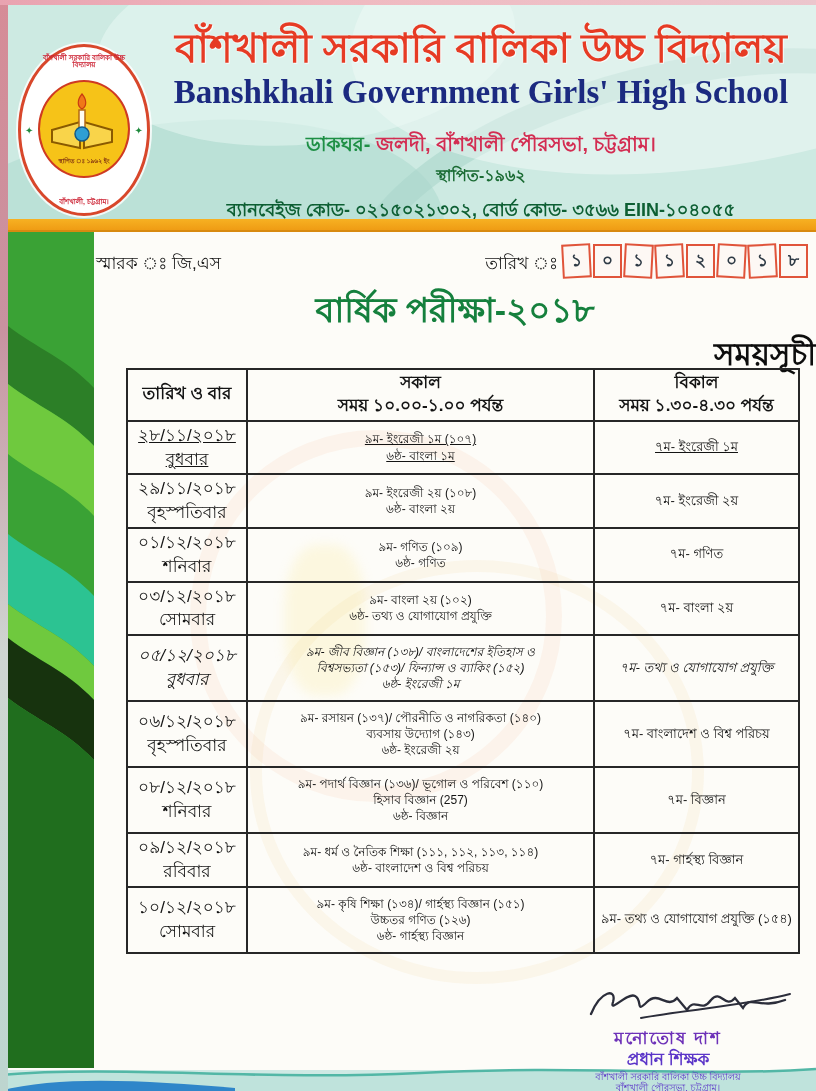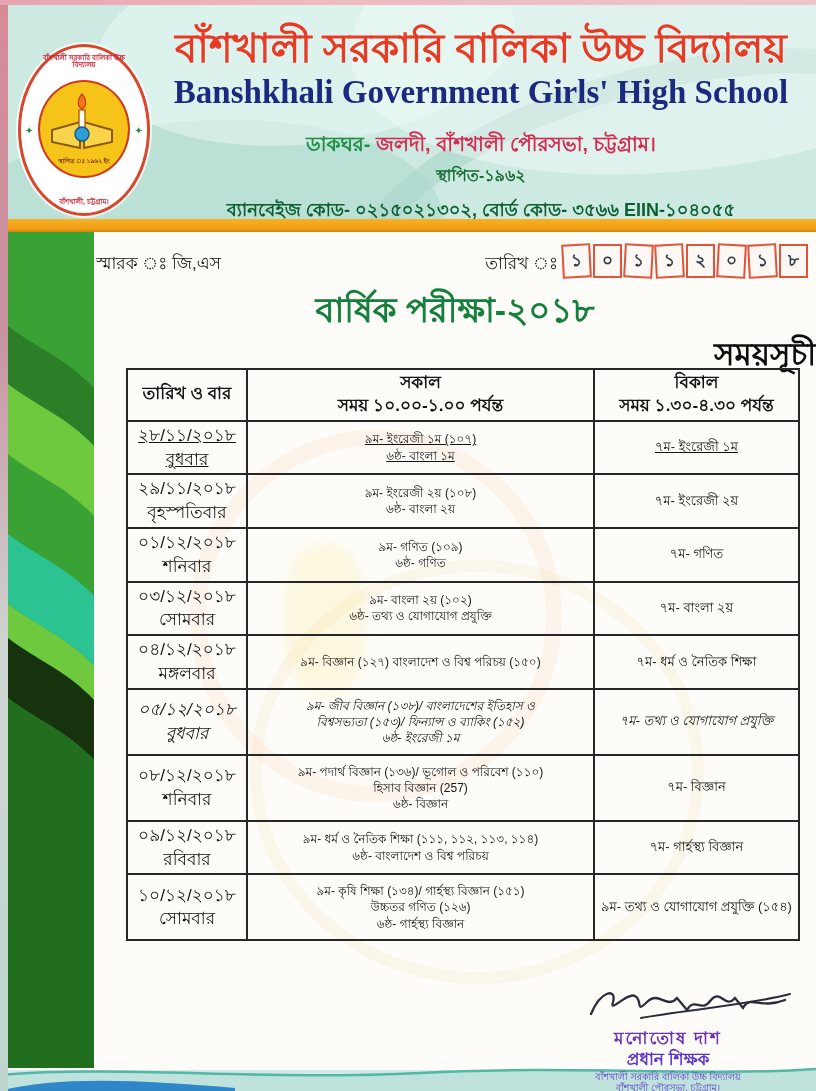--- a/index.html
+++ b/index.html
@@ -211,41 +211,43 @@
           <td class="cell-date">
             <div>০৩/১২/২০১৮</div>
             <div>সোমবার</div>
           </td>
           <td class="cell-lines">
             <div>৯ম- বাংলা ২য় (১০২)</div>
             <div>৬ষ্ঠ- তথ্য ও যোগাযোগ প্রযুক্তি</div>
           </td>
           <td class="cell-aft">৭ম- বাংলা ২য়</td>
         </tr>
-        <tr style="height: 42px;">
-          <td class="cell-date">
-            <div>০৪/১২/২০১৮</div>
-            <div>মঙ্গলবার</div>
-          </td>
-          <td class="cell-lines">
-            <div>৯ম- বিজ্ঞান (১২৭) বাংলাদেশ ও বিশ্ব পরিচয় (১৫০)</div>
-          </td>
-          <td class="cell-aft">৭ম- ধর্ম ও নৈতিক শিক্ষা</td>
-        </tr>
         <tr style="height: 66px; font-style: italic;">
           <td class="cell-date">
             <div>০৫/১২/২০১৮</div>
             <div>বুধবার</div>
           </td>
           <td class="cell-lines">
             <div>৯ম- জীব বিজ্ঞান (১৩৮)/ বাংলাদেশের ইতিহাস ও</div>
             <div>বিশ্বসভ্যতা (১৫৩)/ ফিন্যান্স ও ব্যাকিং (১৫২)</div>
             <div>৬ষ্ঠ- ইংরেজী ১ম</div>
           </td>
           <td class="cell-aft">৭ম- তথ্য ও যোগাযোগ প্রযুক্তি</td>
+        </tr>
+        <tr style="height: 66px;">
+          <td class="cell-date">
+            <div>০৬/১২/২০১৮</div>
+            <div>বৃহস্পতিবার</div>
+          </td>
+          <td class="cell-lines">
+            <div>৯ম- রসায়ন (১৩৭)/ পৌরনীতি ও নাগরিকতা (১৪০)</div>
+            <div>ব্যবসায় উদ্যোগ (১৪৩)</div>
+            <div>৬ষ্ঠ- ইংরেজী ২য়</div>
+          </td>
+          <td class="cell-aft">৭ম- বাংলাদেশ ও বিশ্ব পরিচয়</td>
         </tr>
         <tr style="height: 66px;">
           <td class="cell-date">
             <div>০৮/১২/২০১৮</div>
             <div>শনিবার</div>
           </td>
           <td class="cell-lines">
             <div>৯ম- পদার্থ বিজ্ঞান (১৩৬)/ ভূগোল ও পরিবেশ (১১০)</div>
             <div>হিসাব বিজ্ঞান (257)</div>
             <div>৬ষ্ঠ- বিজ্ঞান</div>

